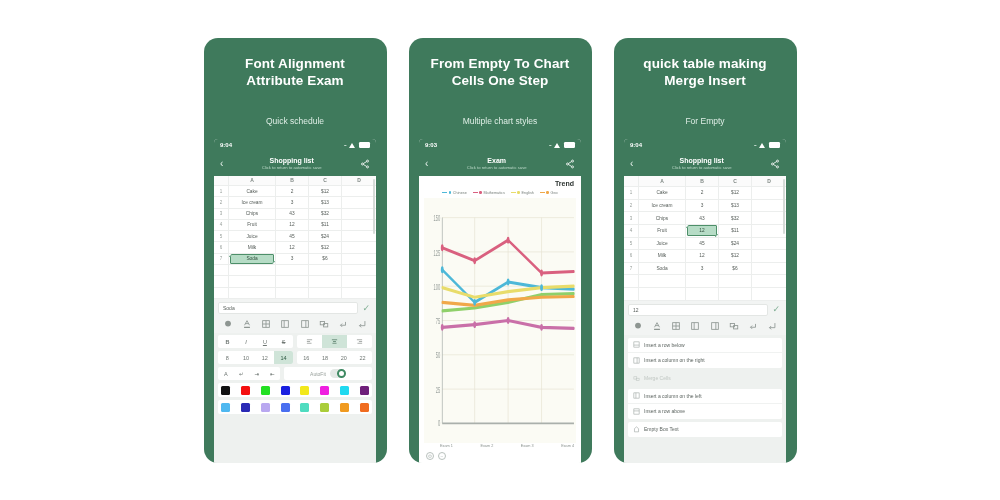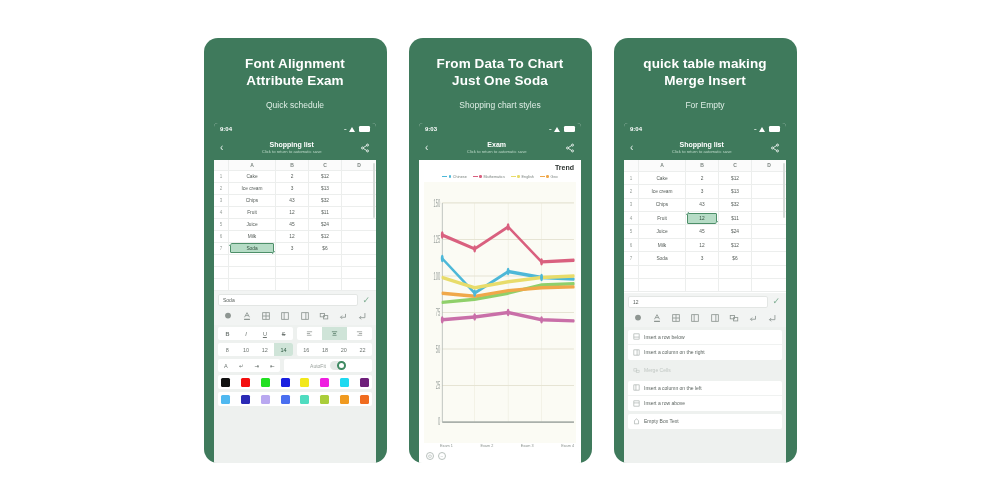--- a/index.html
+++ b/index.html
@@ -30,21 +30,21 @@
     margin-top: 17px;
     text-align: center;
     color: #ffffff;
     font-size: 13.5px;
     font-weight: bold;
     line-height: 17px;
     letter-spacing: .1px;
     padding: 0 6px;
   }
   .subhead {
-    margin-top: 11px;
+    margin-top: 27px;
     text-align: center;
     color: #dfeee6;
     font-size: 8.5px;
     font-weight: normal;
   }
 
   
   .screen {
     margin-top: 13px;
     width: 162px;
@@ -494,24 +494,24 @@
           <span class="sw" style="background:#aacd3a"></span>
           <span class="sw" style="background:#f09a20"></span>
           <span class="sw" style="background:#f06c20"></span>
         </div>
       </div>
     </div>
   </div>
 
   <div class="card">
     <div class="headline">
-      <div>From Data To Chart</div>
-      <div>Just One Soda</div>
+      <div>From Empty To Chart</div>
+      <div>Cells One Step</div>
     </div>
-    <div class="subhead">Shopping chart styles</div>
+    <div class="subhead">Multiple chart styles</div>
 
     <div class="screen">
       <div class="statusbar">
         <span>9:03</span>
         <span class="sb-right">
           <span class="sb-dots">···</span>
           <span class="wifi-ico">
               <i></i>
             </span>
           <span class="batt"></span>

